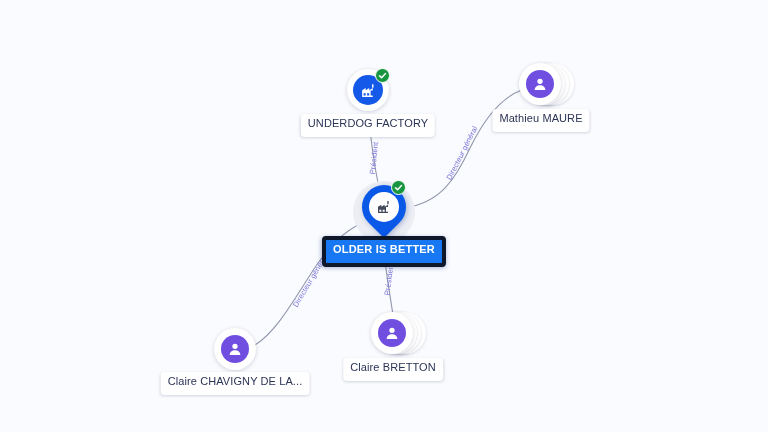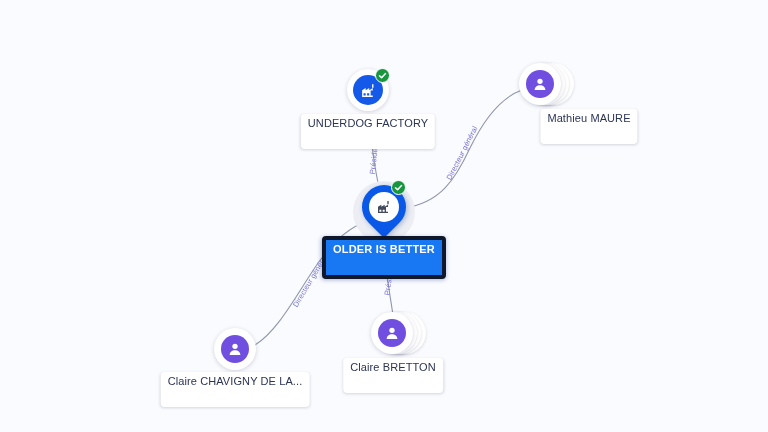--- a/index.html
+++ b/index.html
@@ -162,21 +162,21 @@
     justify-content: center;
     box-sizing: border-box;
   }
   .verified-badge svg { display: block; }
 
   
   .node-label {
     position: absolute;
     transform: translateX(-50%);
     white-space: nowrap;
-    padding: 3px 7px 20px 7px;
+    padding: 3px 7px 8px 7px;
     border-radius: 4px;
     font-size: 11px;
     letter-spacing: 0.1px;
     background: #ffffff;
     color: #2b3455;
     box-shadow: 0 1px 3px rgba(40,45,90,0.18);
     cursor: pointer;
   }
   .node-label.selected {
     background: #1877f2;
@@ -256,21 +256,21 @@
         <div class="avatar-ring">
           <div class="avatar-disc">
             <svg width="16" height="16" viewBox="0 0 24 24" fill="#ffffff">
               <circle cx="12" cy="8" r="4"></circle>
               <path d="M4 21c0-4.4 3.6-7 8-7s8 2.6 8 7z"></path>
             </svg>
           </div>
         </div>
       </div>
     </div>
-    <div class="node-label" style="left:0; top:24px;margin-left:48px;">Mathieu MAURE</div>
+    <div class="node-label" style="left:0; top:24px;">Mathieu MAURE</div>
   </div>
 
   <div class="node" style="left:384px; top:212px;">
     <div class="node-hit" style="left:0; top:0;">
       <div class="pin-halo">
         <div class="pin-wrap">
           <div class="pin-body"></div>
           <div class="pin-inner">
             <svg width="16" height="16" viewBox="0 0 24 24" fill="#434a5c">
               <path d="M3 21V11.5l5-3v3l5-3v3l5-3V21H3zm2-2h3v-3H5v3zm5 0h3v-3h-3v3zm5 0h3v-7h-3v7z"></path>

